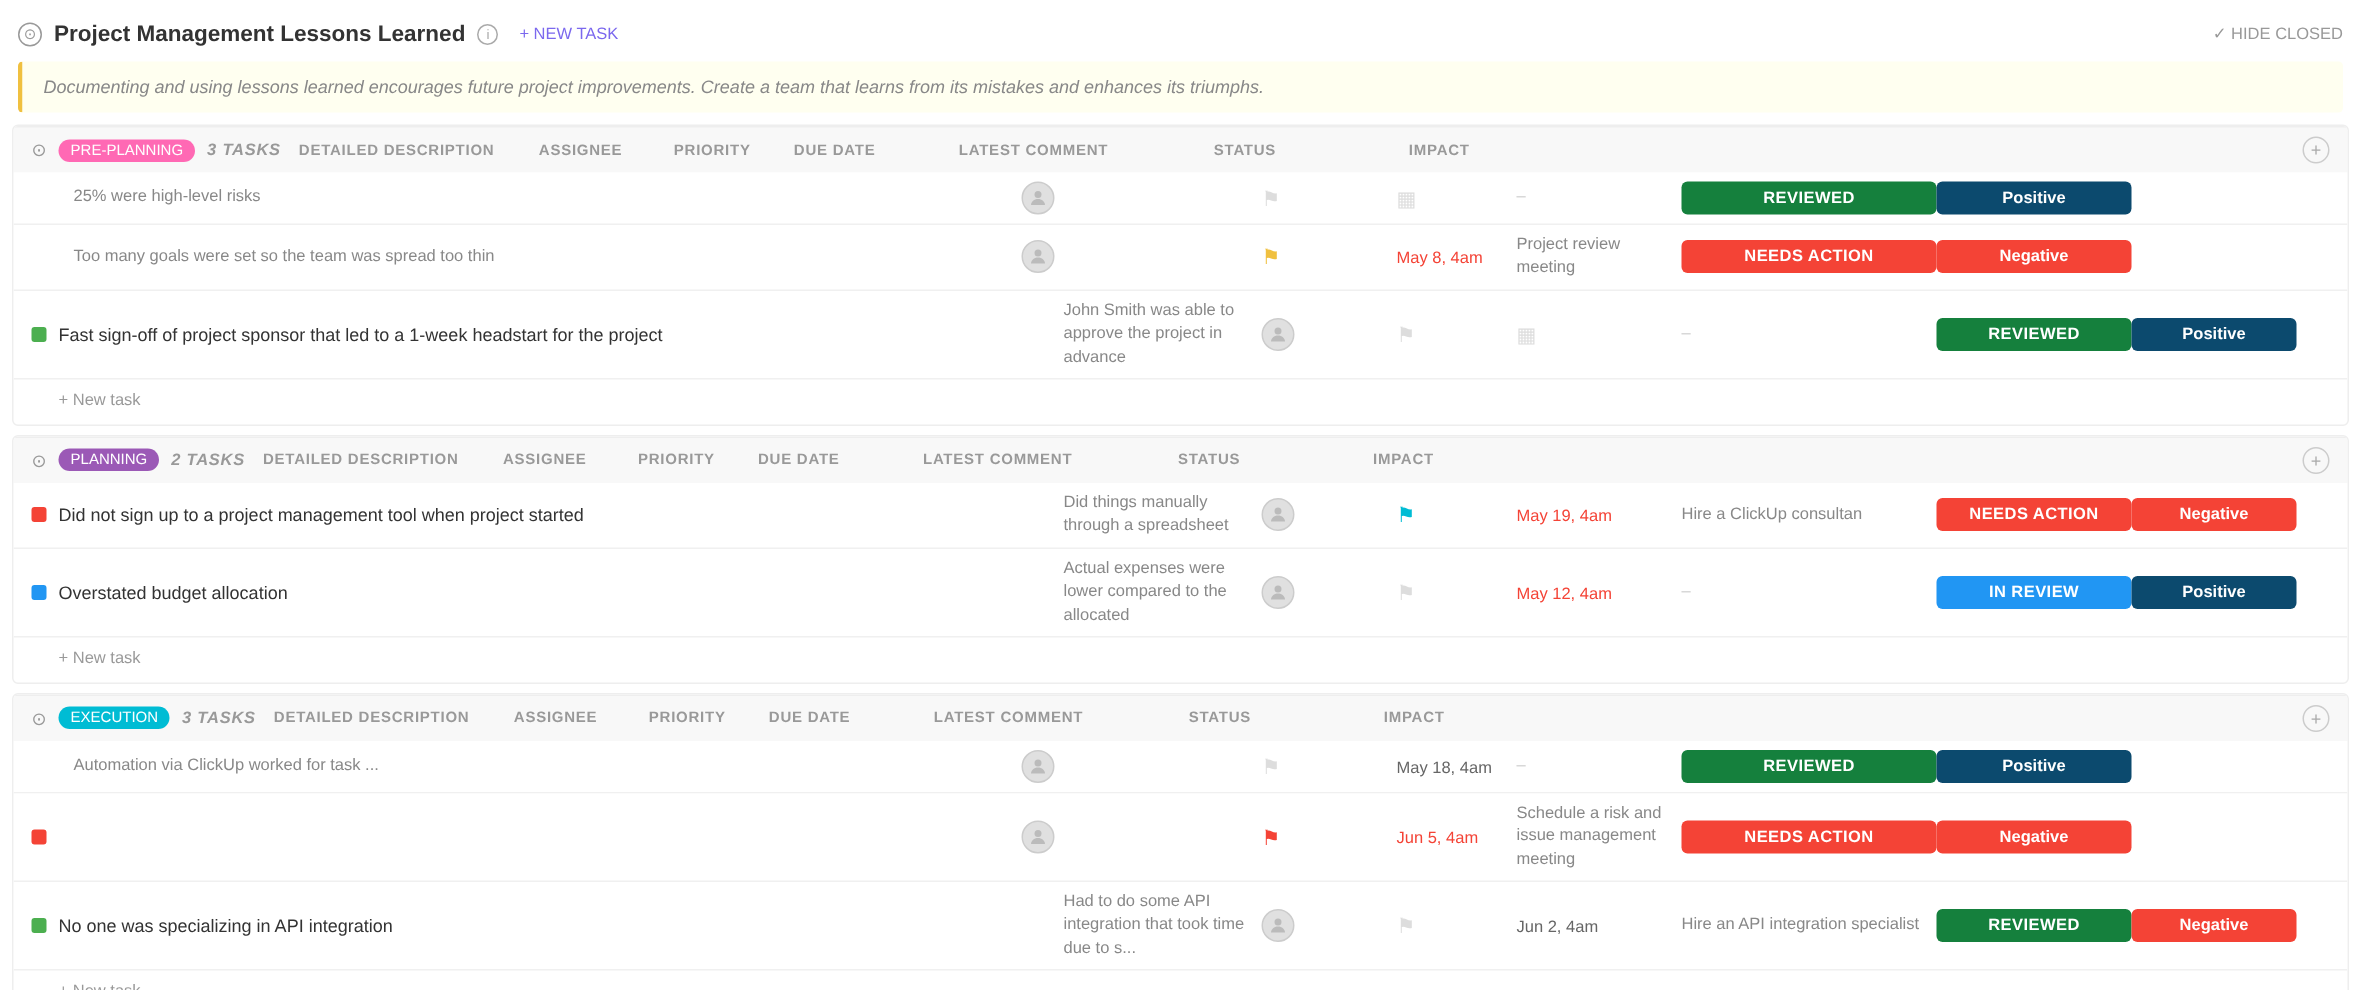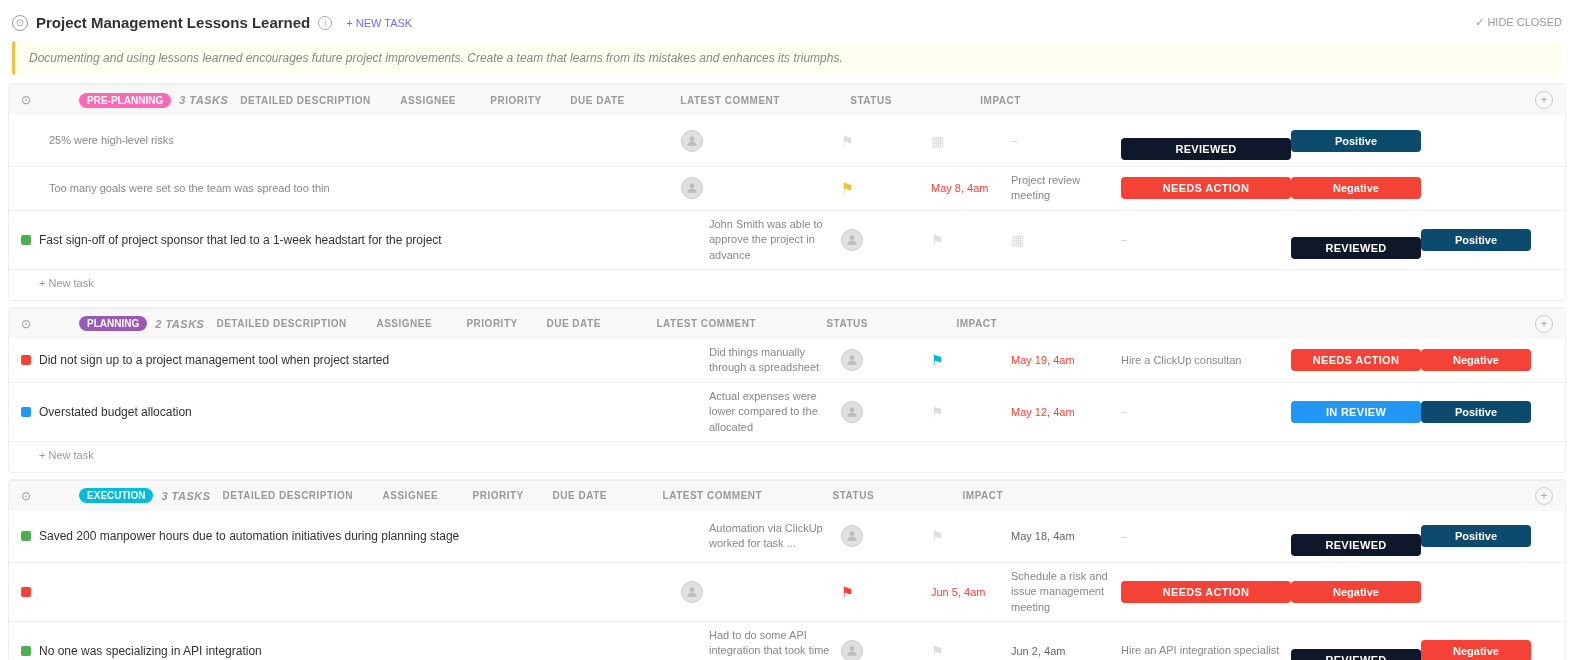--- a/index.html
+++ b/index.html
@@ -11,21 +11,21 @@
     .header-title { font-size: 15px; font-weight: 600; color: #333; display: flex; align-items: center; gap: 6px; }
     .expand-icon { width: 16px; height: 16px; border-radius: 50%; border: 1.5px solid #999; display: inline-flex; align-items: center; justify-content: center; font-size: 10px; color: #999; }
     .info-icon { width: 14px; height: 14px; border-radius: 50%; border: 1.5px solid #aaa; display: inline-flex; align-items: center; justify-content: center; font-size: 9px; color: #aaa; cursor: pointer; }
     .new-task-btn { font-size: 11px; color: #7b68ee; font-weight: 500; cursor: pointer; padding: 2px 6px; }
     .hide-closed-btn { margin-left: auto; font-size: 11px; color: #999; cursor: pointer; display: flex; align-items: center; gap: 4px; }
 
     .banner { margin: 4px 12px 8px 12px; background: #fffff0; border-left: 3px solid #f0c040; padding: 10px 14px; border-radius: 3px; font-size: 12px; color: #888; font-style: italic; }
     
     .section-header { display: flex; align-items: center; padding: 6px 12px; background: #f8f8f8; gap: 8px; border-top: 1px solid #eee; }
     .section-toggle { color: #999; font-size: 12px; cursor: pointer; }
-    .section-badge { padding: 2px 8px; border-radius: 10px; font-size: 10px; font-weight: 700; color: #fff; margin-left: 40px; }
+    .section-badge { padding: 2px 8px; border-radius: 10px; font-size: 10px; font-weight: 400; color: #fff; }
     .badge-preplanning { background: #ff69b4; }
     .badge-planning { background: #9b59b6; }
     .badge-execution { background: #00bcd4; }
     .section-task-count { font-size: 11px; color: #999; font-weight: 600; letter-spacing: 0.5px; font-style: italic; }
     .section-add-icon { margin-left: auto; width: 18px; height: 18px; border-radius: 50%; border: 1.5px solid #ccc; display: flex; align-items: center; justify-content: center; font-size: 12px; color: #aaa; cursor: pointer; }
     .col-header { font-size: 10px; font-weight: 700; color: #999; letter-spacing: 0.5px; text-transform: uppercase; display: flex; align-items: center; }
 
     .task-row { display: grid; grid-template-columns: 660px 160px 90px 80px 110px 170px 130px 110px; padding: 6px 12px; border-bottom: 1px solid #f0f0f0; align-items: center; background: #fff; }
 
     .task-name-cell { display: flex; align-items: center; gap: 8px; }
@@ -50,21 +50,21 @@
 
     .due-date-cell { font-size: 11px; color: #666; }
     .due-date-overdue { color: #f44336; }
     .due-date-icon { color: #ddd; font-size: 14px; }
 
     .comment-cell { font-size: 11px; color: #888; line-height: 1.4; }
     .comment-dash { color: #ccc; }
 
     .status-cell { }
     .status-btn { padding: 5px 12px; border-radius: 4px; font-size: 11px; font-weight: 700; color: #fff; text-align: center; letter-spacing: 0.3px; }
-    .status-reviewed { background: #0f172a; margin-top: 17px; }
+    .status-reviewed { background: #15803d; }
     .status-needs-action { background: #f44336; }
     .status-in-review { background: #2196f3; }
 
     .impact-cell { }
     .impact-btn { padding: 5px 12px; border-radius: 4px; font-size: 11px; font-weight: 700; color: #fff; text-align: center; }
     .impact-positive { background: #0c4a6e; }
     .impact-negative { background: #f44336; }
 
     .new-task-row { padding: 6px 12px 10px 30px; }
     .new-task-link { font-size: 11px; color: #999; cursor: pointer; }
@@ -257,24 +257,20 @@
       <span class="col-header">ASSIGNEE</span>
       <span class="col-header">PRIORITY</span>
       <span class="col-header">DUE DATE</span>
       <span class="col-header">LATEST COMMENT</span>
       <span class="col-header">STATUS</span>
       <span class="col-header">IMPACT</span>
     </span>
     <span class="section-add-icon">+</span>
   </div>
         <div class="task-row">
-      <div class="task-name-cell">
-        <span class="task-dot dot-green"></span>
-        <span class="task-name-text">Saved 200 manpower hours due to automation initiatives during planning stage</span>
-      </div>
       <div class="desc-text">Automation via ClickUp worked for task ...</div>
       <div class="assignee-cell">
         <div class="avatar-placeholder">
           <svg width="14" height="14" viewBox="0 0 24 24" fill="#bbb">
                 <circle cx="12" cy="8" r="4"></circle>
                 <path d="M4 20c0-4 3.6-7 8-7s8 3 8 7"></path>
               </svg>
         </div>
       </div>
       <div class="priority-cell">

